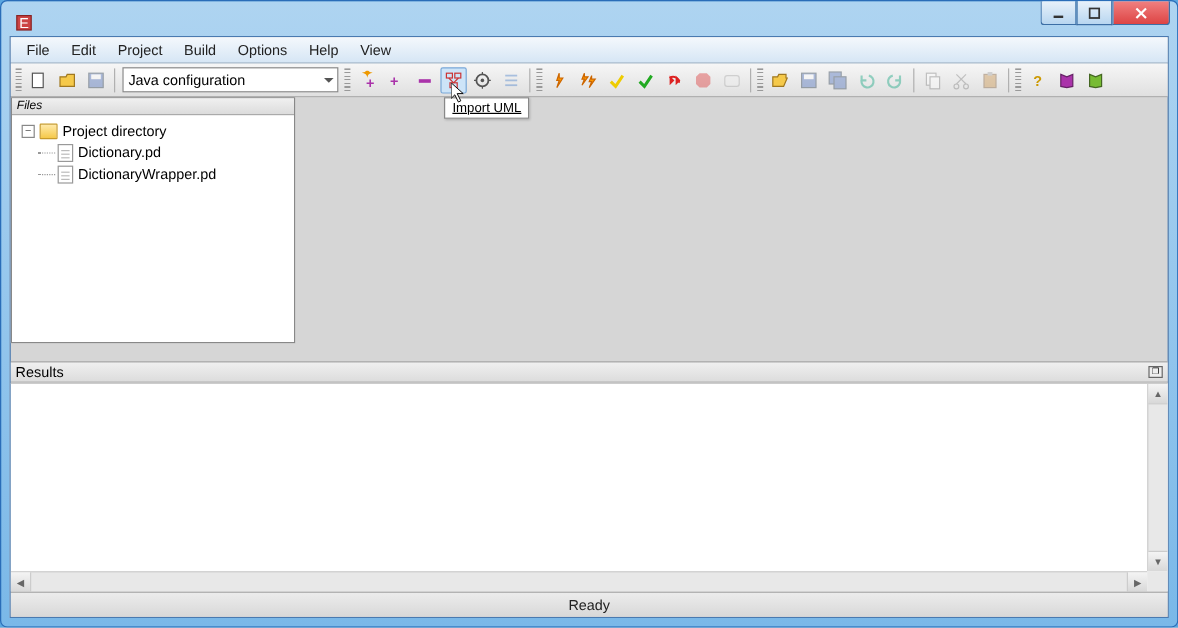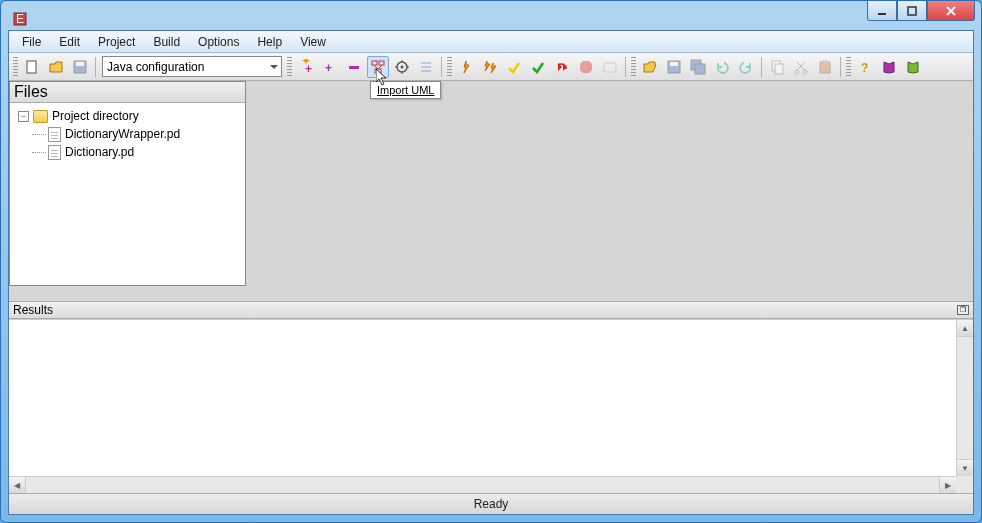--- a/index.html
+++ b/index.html
@@ -30,21 +30,21 @@
 .tb-sep { width: 1px; height: 20px; background: #b0b0b0; margin: 0 3px; }
 .tb-select { width: 180px; height: 21px; border: 1px solid #888; background: #fff; display: flex; align-items: center; padding: 0 4px; margin: 0 3px; position: relative; }
 .tb-select .caret { position: absolute; right: 3px; border-left:4px solid transparent; border-right:4px solid transparent; border-top:4px solid #555;}
 
 
 .tooltip { position: absolute; top: 28px; left: 361px; background: #fff; border: 1px solid #888; padding: 2px 6px; font-size: 11px; white-space: nowrap; z-index: 10; box-shadow: 1px 1px 2px rgba(0,0,0,0.2); text-decoration: underline; }
 .cursor-arrow { position: absolute; top: 16px; left: 367px; z-index: 11; pointer-events:none;}
 
 
 .files-panel { position: absolute; top: 50px; left: 0; width: 237px; height: 205px; background: #fff; border: 1px solid #888; }
-.files-header { background: linear-gradient(to bottom, #f0f0f0, #dcdcdc); border-bottom: 1px solid #aaa; padding: 1px 4px; font-size: 16px; }
+.files-header { background: linear-gradient(to bottom, #f0f0f0, #dcdcdc); border-bottom: 1px solid #aaa; padding: 1px 4px; font-size: 10px; font-style: italic; }
 .files-body { padding: 4px 2px; }
 .tree-row { display: flex; align-items: center; height: 18px; padding-left: 6px;}
 .tree-row.child { padding-left: 20px; }
 .expander { width: 11px; height: 11px; border: 1px solid #888; display: flex; align-items: center; justify-content: center; font-size: 9px; line-height: 1; margin-right: 4px; color:#555; background:#fff;}
 .dots { width: 14px; border-bottom: 1px dotted #999; margin-right: 2px; }
 .folder-icon { width: 15px; height: 13px; background: linear-gradient(to bottom,#ffe9a8,#f5c94a); border:1px solid #c89b2a; border-radius:1px; margin-right: 4px; }
 .file-icon { width: 13px; height: 15px; background: #fff; border: 1px solid #999; margin-right: 4px; position:relative;}
 .file-icon::after{content:"";position:absolute;top:4px;left:2px;right:2px;height:1px;background:#bbb;box-shadow:0 3px 0 #bbb, 0 6px 0 #bbb;}
 
 
@@ -299,26 +299,26 @@
       <div class="files-header">Files</div>
       <div class="files-body">
         <div class="tree-row">
           <span class="expander">−</span>
           <span class="folder-icon"></span>
           <span>Project directory</span>
         </div>
         <div class="tree-row child">
           <span class="dots"></span>
           <span class="file-icon"></span>
-          <span>DictionaryWrapper.pd</span>
+          <span>Dictionary.pd</span>
         </div>
         <div class="tree-row child">
           <span class="dots"></span>
           <span class="file-icon"></span>
-          <span>Dictionary.pd</span>
+          <span>DictionaryWrapper.pd</span>
         </div>
       </div>
     </div>
 
     <div class="results-panel">
       <div class="results-header">
         <span>Results</span>
         <span class="maxbox">❐</span>
       </div>
       <div class="results-body">

